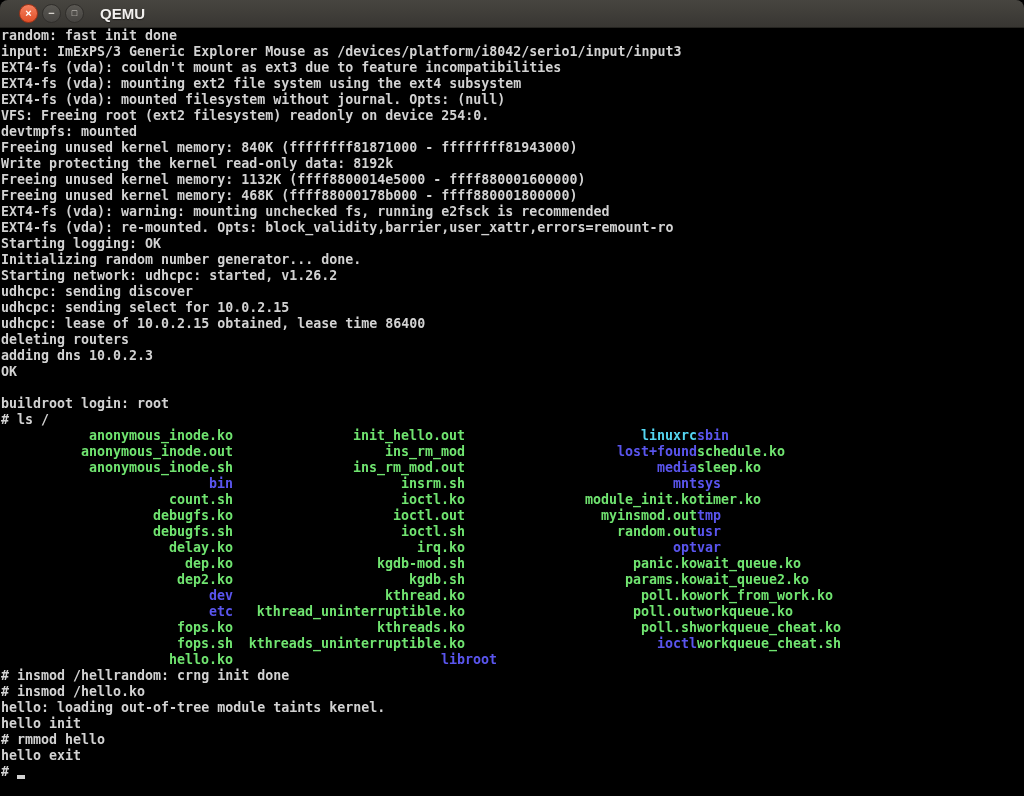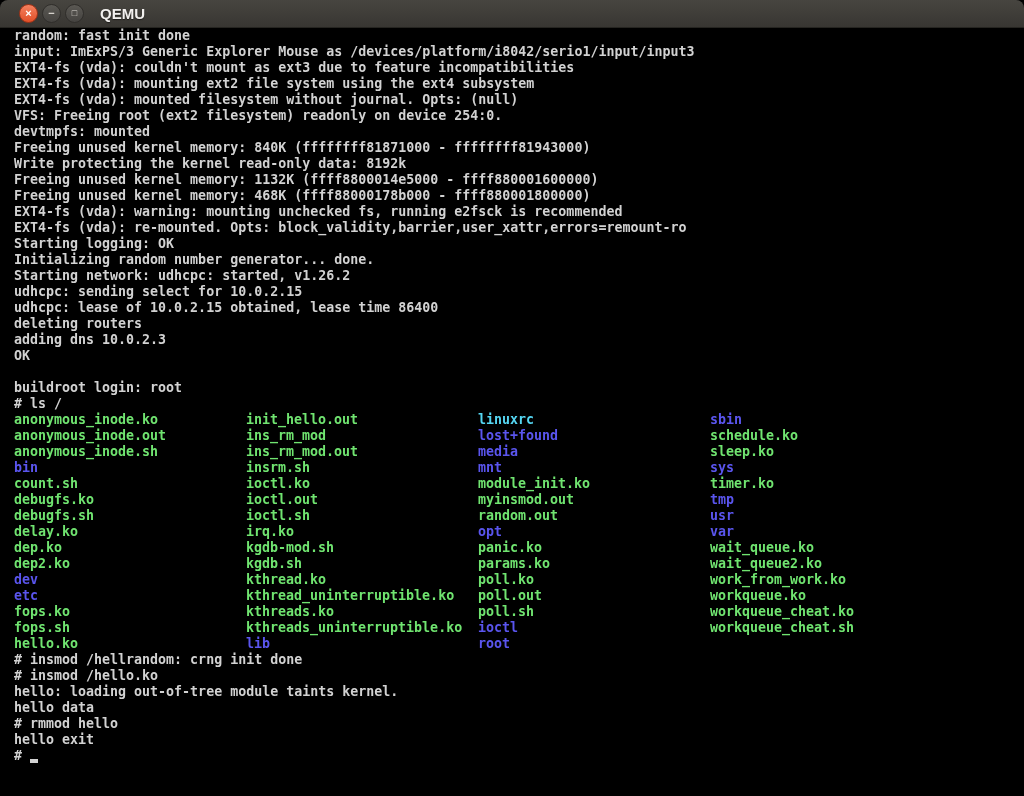--- a/index.html
+++ b/index.html
@@ -33,29 +33,29 @@
   .title{
     margin-left:12px;color:var(--title_text);
     font:700 15px/1 "Liberation Sans",sans-serif;
     text-shadow:0 1px 1px #1e1d1b;
   }
   .terminal{
     flex:1 1 auto;background:var(--bg);
     font-family:"DejaVu Sans Mono",monospace;
     font-size:13.3px;font-weight:700;
     color:var(--text);
-    padding:0 0 0 14px;
+    padding:0 0 0 1px;
   }
   .line{height:16px;line-height:16px;white-space:pre;}
   .c-text{color:var(--text);}
   .c-green{color:var(--green);}
   .c-blue{color:var(--blue);}
   .c-cyan{color:var(--cyan);}
   .cell{vertical-align:top;}
-  .colw{display:inline-block;width:232px;}
+  .colw{display:inline-block;width:232px;text-align:right;}
   .cursor{
     display:inline-block;width:8px;height:15px;vertical-align:top;
     border-bottom:4px solid var(--text);
   }
 </style>
 </head>
 <body>
 
 <div class="window">
   <div class="titlebar">
@@ -80,20 +80,21 @@
       <div class="line"><span class="c-text">devtmpfs: mounted</span></div>
       <div class="line"><span class="c-text">Freeing unused kernel memory: 840K (ffffffff81871000 - ffffffff81943000)</span></div>
       <div class="line"><span class="c-text">Write protecting the kernel read-only data: 8192k</span></div>
       <div class="line"><span class="c-text">Freeing unused kernel memory: 1132K (ffff8800014e5000 - ffff880001600000)</span></div>
       <div class="line"><span class="c-text">Freeing unused kernel memory: 468K (ffff88000178b000 - ffff880001800000)</span></div>
       <div class="line"><span class="c-text">EXT4-fs (vda): warning: mounting unchecked fs, running e2fsck is recommended</span></div>
       <div class="line"><span class="c-text">EXT4-fs (vda): re-mounted. Opts: block_validity,barrier,user_xattr,errors=remount-ro</span></div>
       <div class="line"><span class="c-text">Starting logging: OK</span></div>
       <div class="line"><span class="c-text">Initializing random number generator... done.</span></div>
       <div class="line"><span class="c-text">Starting network: udhcpc: started, v1.26.2</span></div>
+      <div class="line"><span class="c-text">udhcpc: sending discover</span></div>
       <div class="line"><span class="c-text">udhcpc: sending select for 10.0.2.15</span></div>
       <div class="line"><span class="c-text">udhcpc: lease of 10.0.2.15 obtained, lease time 86400</span></div>
       <div class="line"><span class="c-text">deleting routers</span></div>
       <div class="line"><span class="c-text">adding dns 10.0.2.3</span></div>
       <div class="line"><span class="c-text">OK</span></div>
       <div class="line"></div>
       <div class="line"><span class="c-text">buildroot login: root</span></div>
       <div class="line"><span class="c-text"># ls /</span></div>
       <div class="line"><span class="cell c-green colw">anonymous_inode.ko</span><span class="cell c-green colw">init_hello.out</span><span class="cell c-cyan colw">linuxrc</span><span class="cell c-blue">sbin</span></div>
       <div class="line"><span class="cell c-green colw">anonymous_inode.out</span><span class="cell c-green colw">ins_rm_mod</span><span class="cell c-blue colw">lost+found</span><span class="cell c-green">schedule.ko</span></div>
@@ -106,18 +107,18 @@
       <div class="line"><span class="cell c-green colw">dep.ko</span><span class="cell c-green colw">kgdb-mod.sh</span><span class="cell c-green colw">panic.ko</span><span class="cell c-green">wait_queue.ko</span></div>
       <div class="line"><span class="cell c-green colw">dep2.ko</span><span class="cell c-green colw">kgdb.sh</span><span class="cell c-green colw">params.ko</span><span class="cell c-green">wait_queue2.ko</span></div>
       <div class="line"><span class="cell c-blue colw">dev</span><span class="cell c-green colw">kthread.ko</span><span class="cell c-green colw">poll.ko</span><span class="cell c-green">work_from_work.ko</span></div>
       <div class="line"><span class="cell c-blue colw">etc</span><span class="cell c-green colw">kthread_uninterruptible.ko</span><span class="cell c-green colw">poll.out</span><span class="cell c-green">workqueue.ko</span></div>
       <div class="line"><span class="cell c-green colw">fops.ko</span><span class="cell c-green colw">kthreads.ko</span><span class="cell c-green colw">poll.sh</span><span class="cell c-green">workqueue_cheat.ko</span></div>
       <div class="line"><span class="cell c-green colw">fops.sh</span><span class="cell c-green colw">kthreads_uninterruptible.ko</span><span class="cell c-blue colw">ioctl</span><span class="cell c-green">workqueue_cheat.sh</span></div>
       <div class="line"><span class="cell c-green colw">hello.ko</span><span class="cell c-blue colw">lib</span><span class="cell c-blue">root</span></div>
       <div class="line"><span class="c-text"># insmod /hellrandom: crng init done</span></div>
       <div class="line"><span class="c-text"># insmod /hello.ko</span></div>
       <div class="line"><span class="c-text">hello: loading out-of-tree module taints kernel.</span></div>
-      <div class="line"><span class="c-text">hello data</span></div>
+      <div class="line"><span class="c-text">hello init</span></div>
       <div class="line"><span class="c-text"># rmmod hello</span></div>
       <div class="line"><span class="c-text">hello exit</span></div>
       <div class="line"><span class="c-text"># </span><span class="cursor"></span></div>
     </div>
 </div>
 
 </body></html>

